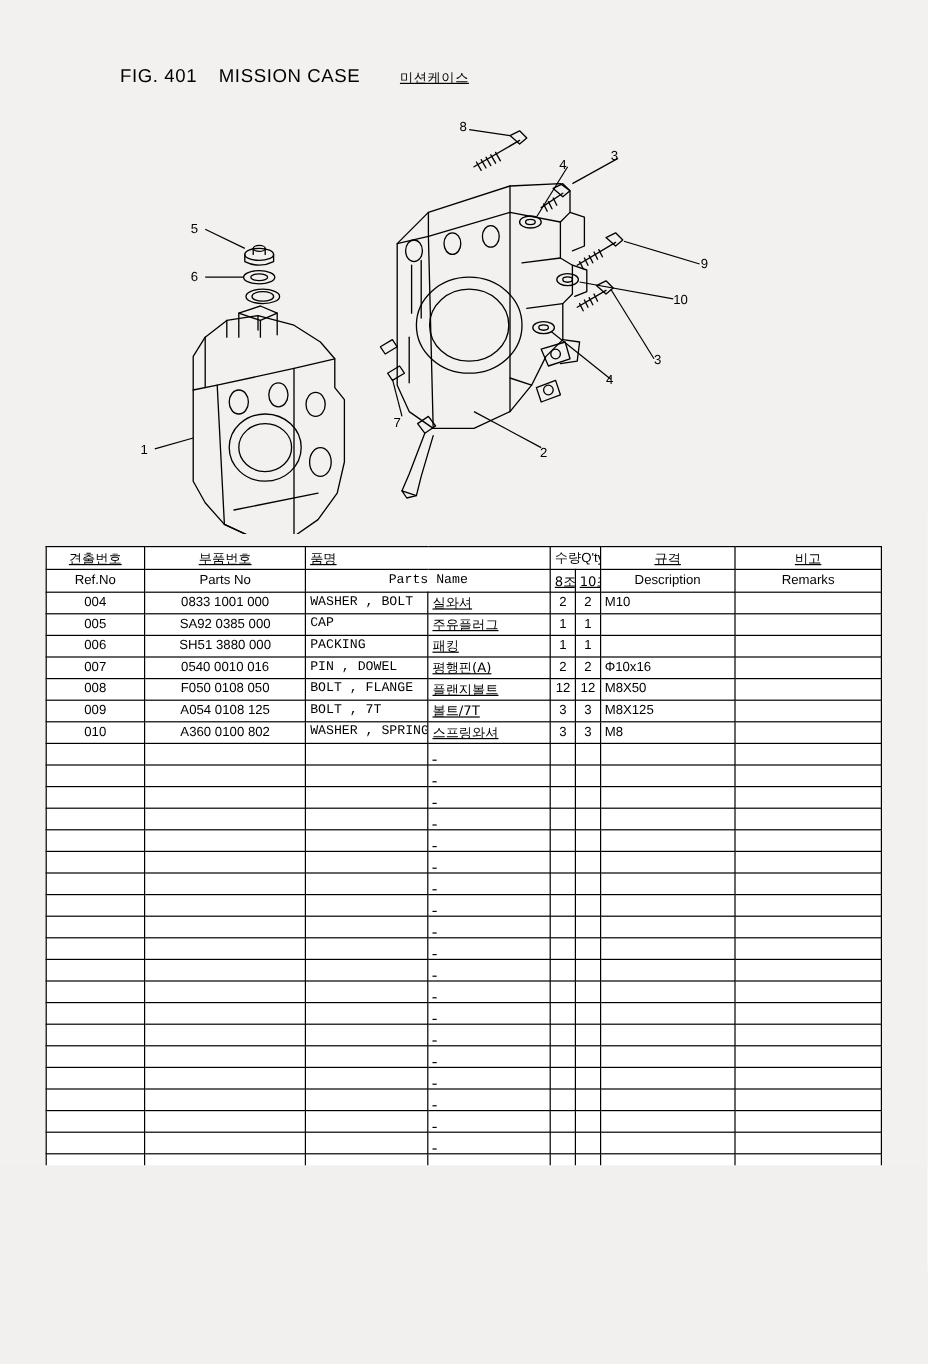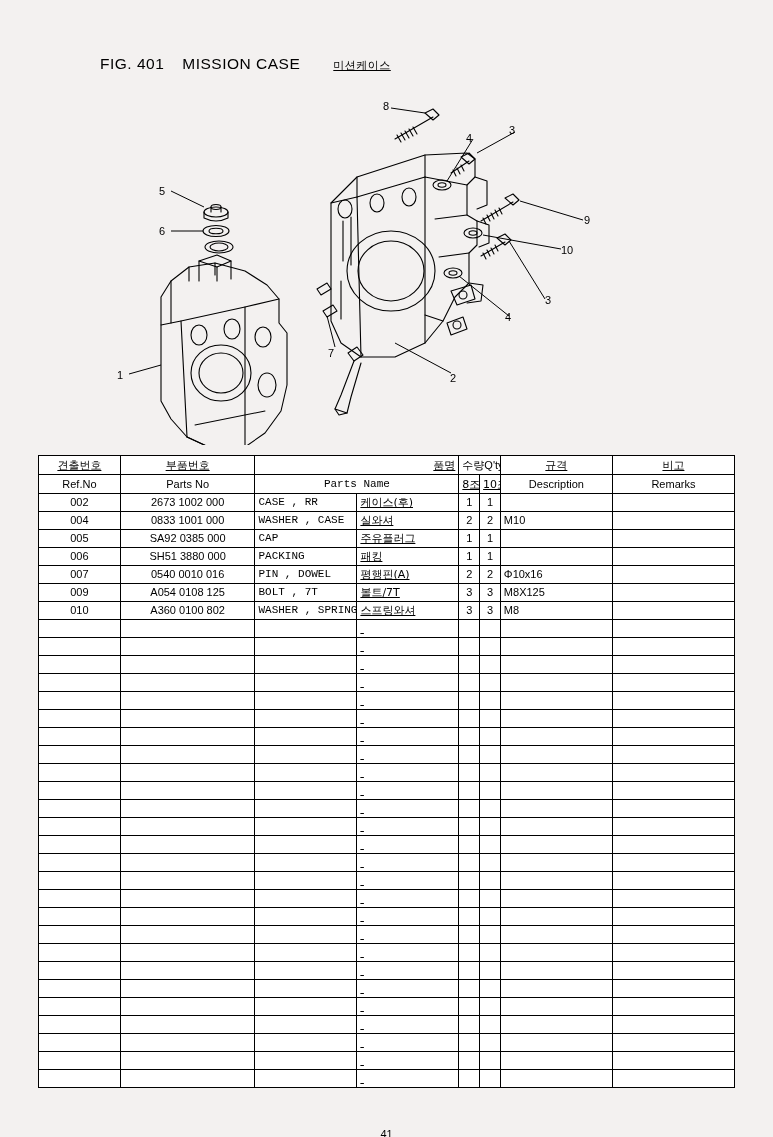--- a/index.html
+++ b/index.html
@@ -12,21 +12,21 @@
     height: 1137px;
     position: relative;
     font-family: "Liberation Sans", sans-serif;
     color: #000000;
     background: #f2f0ef;
   }
   .page {
     position: absolute;
     left: 0; top: 0;
     width: 773px;
-    height: 1137px;
+    height: 971px;
     background: #f3f1f0;
     overflow: hidden;
   }
 
   
   .fig-header {
     position: absolute;
     left: 100px;
     top: 55px;
     display: flex;
@@ -258,50 +258,40 @@
         <path d="M356 288 L300 258"></path>
       </g>
     </svg>
   </div>
 
   <table class="parts-table">
     <thead>
       <tr class="hdr-top">
         <td class="c-ref kr">견출번호</td>
         <td class="c-parts kr">부품번호</td>
-        <td class="c-name kr" colspan="2" style="text-align:right">품명</td>
+        <td class="c-name kr" colspan="2" style="text-align:left">품명</td>
         <td class="c-q1" colspan="2" style="text-align:center">수량Q'ty</td>
         <td class="c-desc kr" style="text-align:center">규격</td>
         <td class="c-rem kr" style="text-align:center">비고</td>
       </tr>
       <tr class="hdr-bot">
         <td class="c-ref">Ref.No</td>
         <td class="c-parts">Parts No</td>
         <td class="c-name" colspan="2" style="text-align:center">Parts Name</td>
         <td class="c-q1 kr">8조</td>
         <td class="c-q2 kr">10조</td>
         <td class="c-desc" style="text-align:center">Description</td>
         <td class="c-rem" style="text-align:center">Remarks</td>
       </tr>
     </thead>
     <tbody id="table-body">
         <tr class="body-row">
-          <td class="c-ref">002</td>
-          <td class="c-parts">2673 1002 000</td>
-          <td class="c-name">CASE , RR</td>
-          <td class="c-kname kr">케이스(후)</td>
-          <td class="c-q1">1</td>
-          <td class="c-q2">1</td>
-          <td class="c-desc"></td>
-          <td class="c-rem"></td>
-        </tr>
-        <tr class="body-row">
           <td class="c-ref">004</td>
           <td class="c-parts">0833 1001 000</td>
-          <td class="c-name">WASHER , CASE</td>
+          <td class="c-name">WASHER , BOLT</td>
           <td class="c-kname kr">실와셔</td>
           <td class="c-q1">2</td>
           <td class="c-q2">2</td>
           <td class="c-desc">M10</td>
           <td class="c-rem"></td>
         </tr>
         <tr class="body-row">
           <td class="c-ref">005</td>
           <td class="c-parts">SA92 0385 000</td>
           <td class="c-name">CAP</td>
@@ -325,20 +315,30 @@
           <td class="c-ref">007</td>
           <td class="c-parts">0540 0010 016</td>
           <td class="c-name">PIN , DOWEL</td>
           <td class="c-kname kr">평행핀(A)</td>
           <td class="c-q1">2</td>
           <td class="c-q2">2</td>
           <td class="c-desc">Φ10x16</td>
           <td class="c-rem"></td>
         </tr>
         <tr class="body-row">
+          <td class="c-ref">008</td>
+          <td class="c-parts">F050 0108 050</td>
+          <td class="c-name">BOLT , FLANGE</td>
+          <td class="c-kname kr">플랜지볼트</td>
+          <td class="c-q1">12</td>
+          <td class="c-q2">12</td>
+          <td class="c-desc">M8X50</td>
+          <td class="c-rem"></td>
+        </tr>
+        <tr class="body-row">
           <td class="c-ref">009</td>
           <td class="c-parts">A054 0108 125</td>
           <td class="c-name">BOLT , 7T</td>
           <td class="c-kname kr">볼트/7T</td>
           <td class="c-q1">3</td>
           <td class="c-q2">3</td>
           <td class="c-desc">M8X125</td>
           <td class="c-rem"></td>
         </tr>
         <tr class="body-row">

